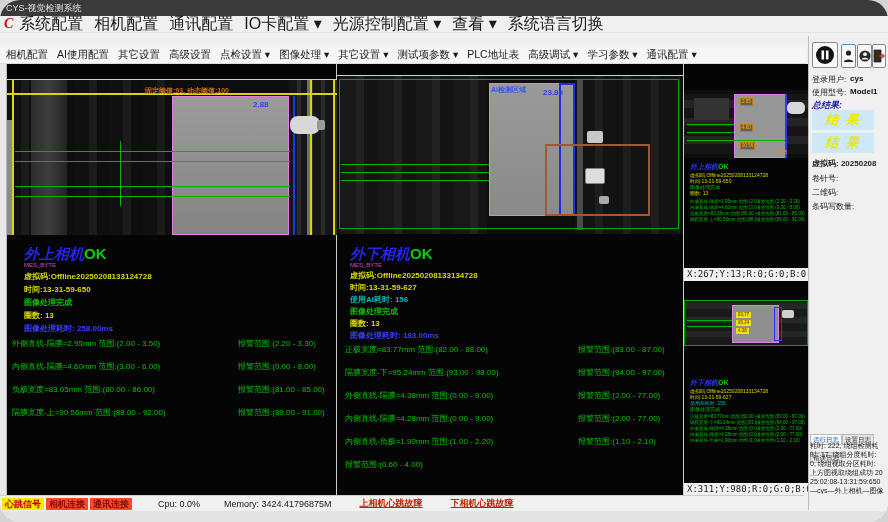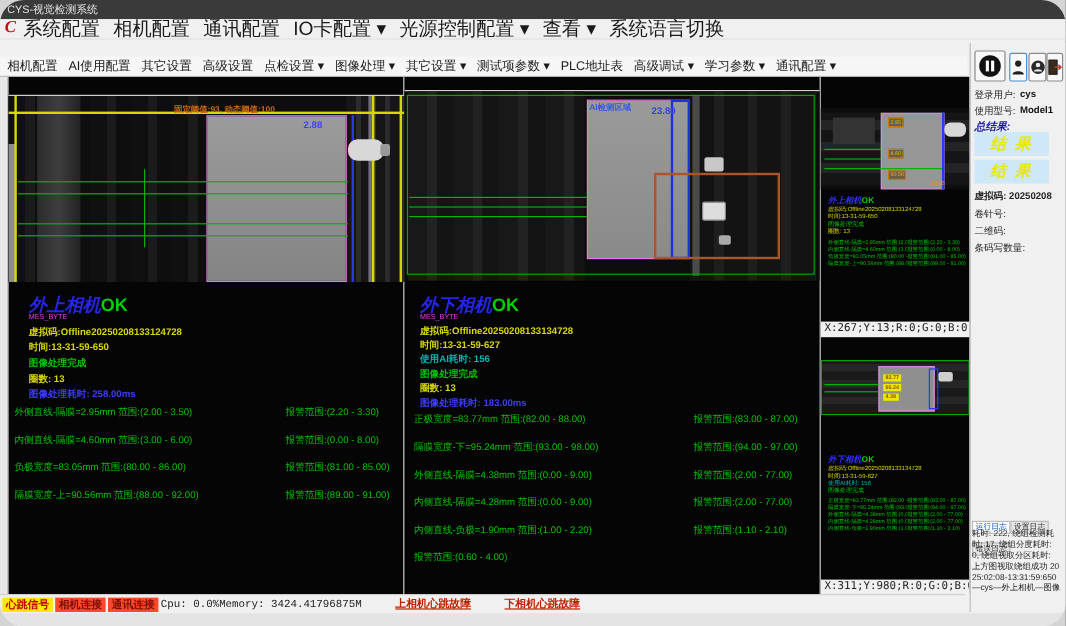--- a/index.html
+++ b/index.html
@@ -47,21 +47,21 @@
   .rp-btn{position:absolute;background:#f8f8f8;border:1px solid #8a8a8a;border-radius:2px;display:flex;align-items:center;justify-content:center;cursor:pointer;box-sizing:border-box;}
   .result-box{position:absolute;width:62px;height:20px;background:#cfe8f7;color:#e8e800;font-weight:bold;font-size:13px;text-align:center;line-height:20px;letter-spacing:2px;}
   .log-tab{display:inline-block;font-size:6.5px;color:#333;background:#e6e6e6;border:1px solid #bbb;padding:0 2px;line-height:9px;cursor:pointer;}
   .log-tab.active{background:#ffffff;color:#0048b8;}
   .log-text{font-size:7px;line-height:9px;color:#222;word-break:break-all;}
   
   .statusbar{left:0;top:495px;width:804px;height:16px;background:#f0f0f0;border-top:1px solid #cfcfcf;display:flex;align-items:center;box-sizing:border-box;padding-left:2px;}
   .badge{font-size:9px;font-weight:bold;padding:0 3px;height:12px;line-height:12px;margin-right:2px;}
   .badge.yellow{background:#ffe800;color:#c00000;}
   .badge.red{background:#ff4828;color:#7a1008;}
-  .sb-text{font-size:9px;color:#222;margin-left:0;white-space:nowrap;font-family:Liberation Mono, monospace;}
+  .sb-text{font-size:9px;color:#222;margin-left:24px;white-space:nowrap;}
   .sb-alarm{font-size:9px;color:#c02000;font-weight:bold;text-decoration:underline;margin-left:28px;white-space:nowrap;}
   .line{position:absolute;}
 </style>
 </head>
 <body>
 
 <div id="window">
 
   <div class="abs titlebar">
     <span>CYS-视觉检测系统</span>

